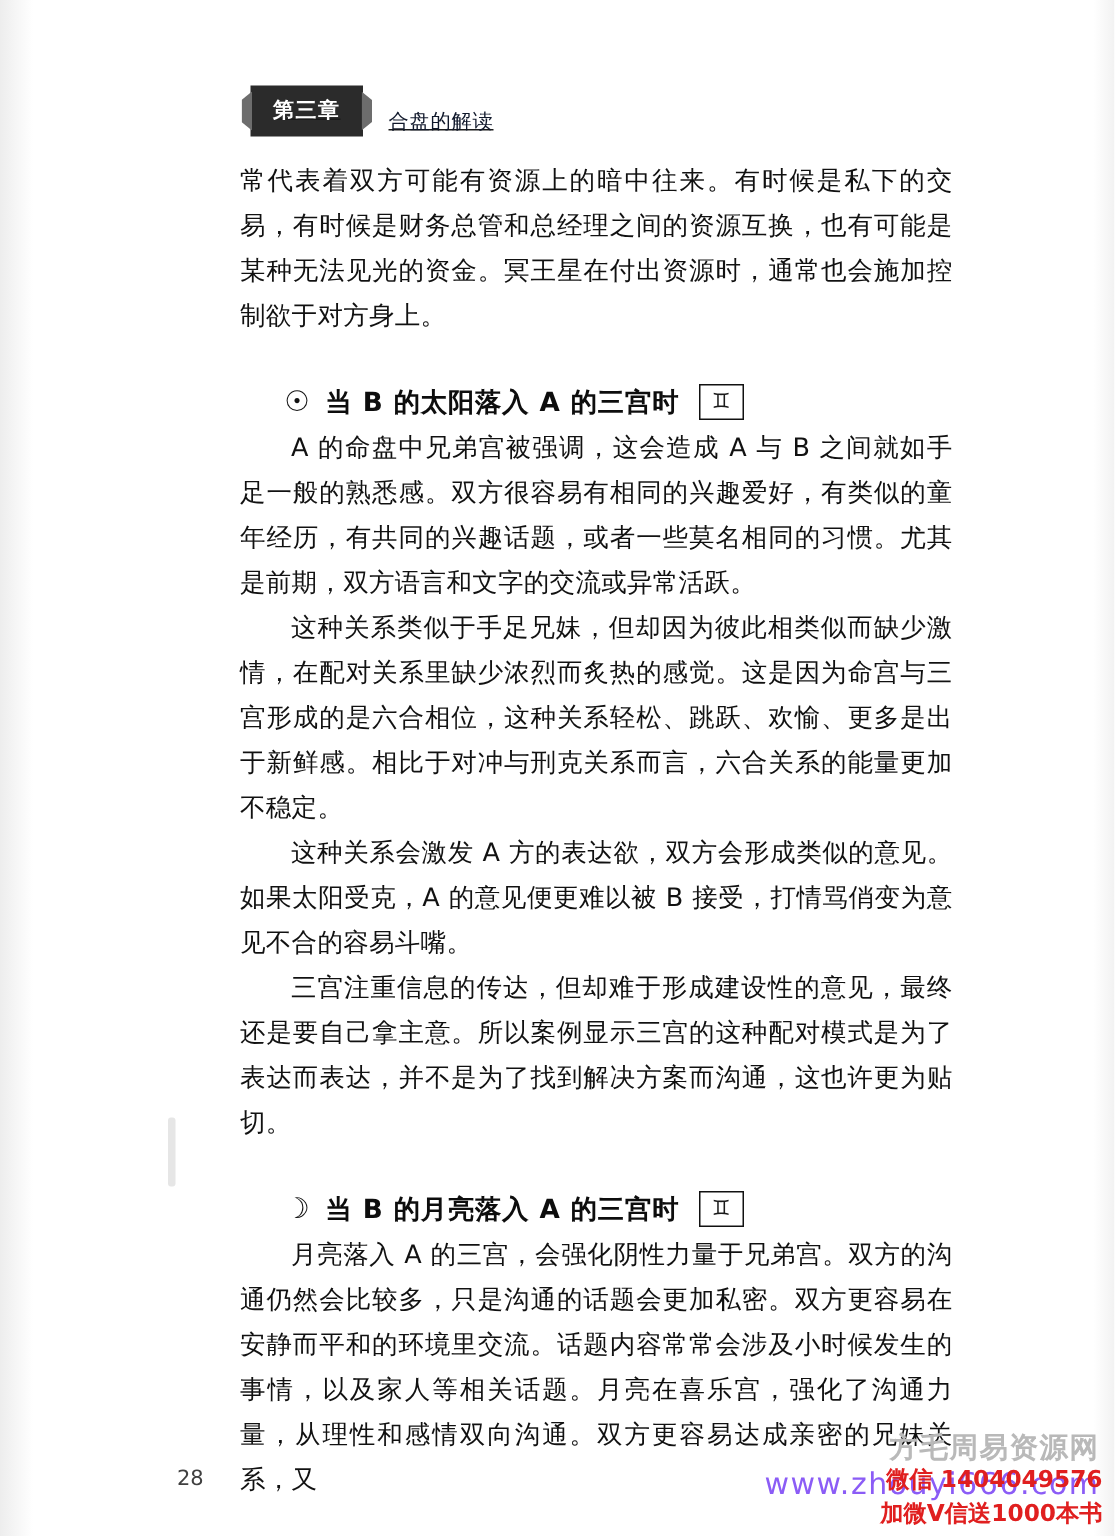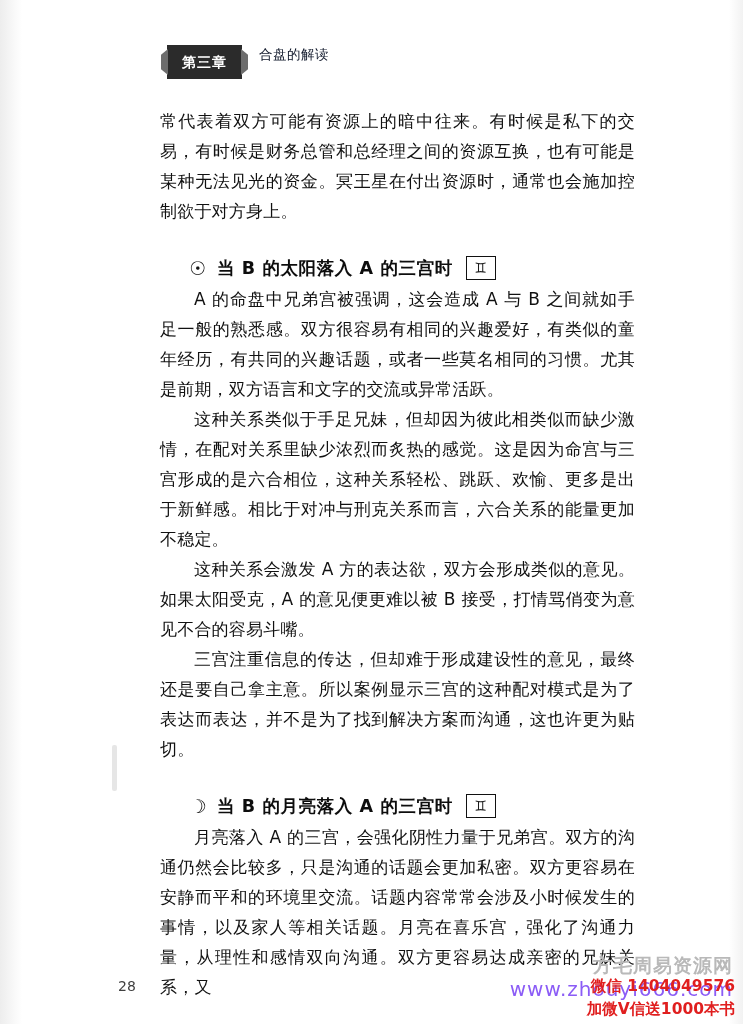--- a/index.html
+++ b/index.html
@@ -50,24 +50,25 @@
     height: 46px;
     background: #e2e2e2;
     border-radius: 2px;
     opacity: .85;
   }
 
   
   .chapter-banner {
     position: absolute;
     left: 168px;
-    top: 46px;
+    top: 56px;
     display: flex;
-    align-items: flex-start;
+    align-items: flex-end;
     height: 34px;
+    text-decoration: underline;
   }
   .ribbon {
     position: relative;
     background: #2b2b2b;
     color: #ffffff;
     font-size: 14px;
     font-weight: bold;
     letter-spacing: 1px;
     padding: 6px 14px 6px 14px;
     height: 20px;

